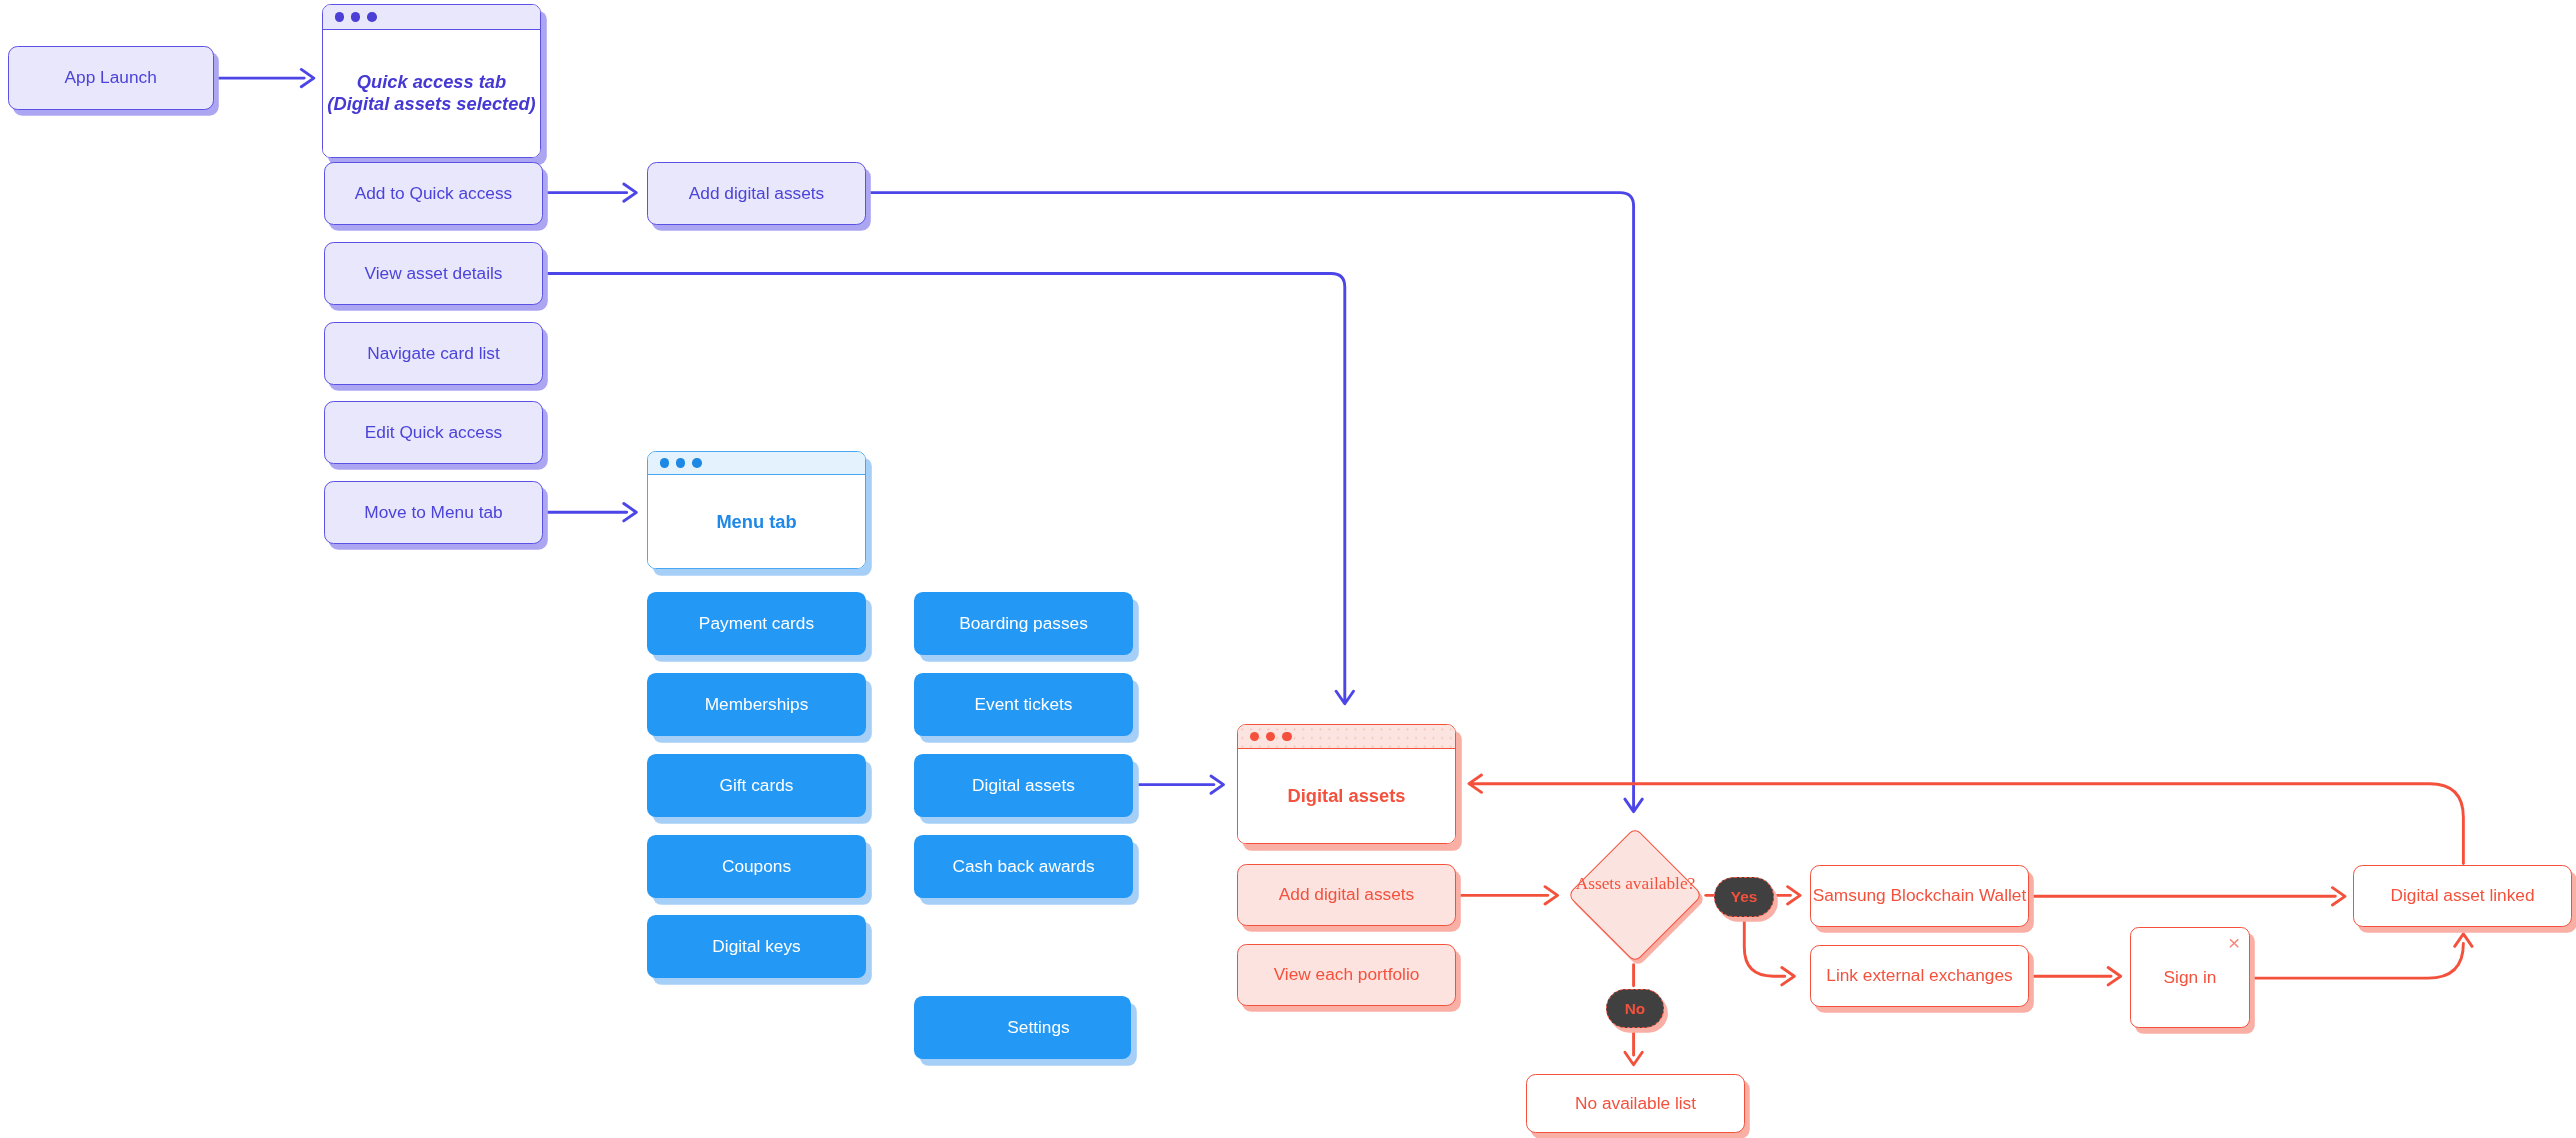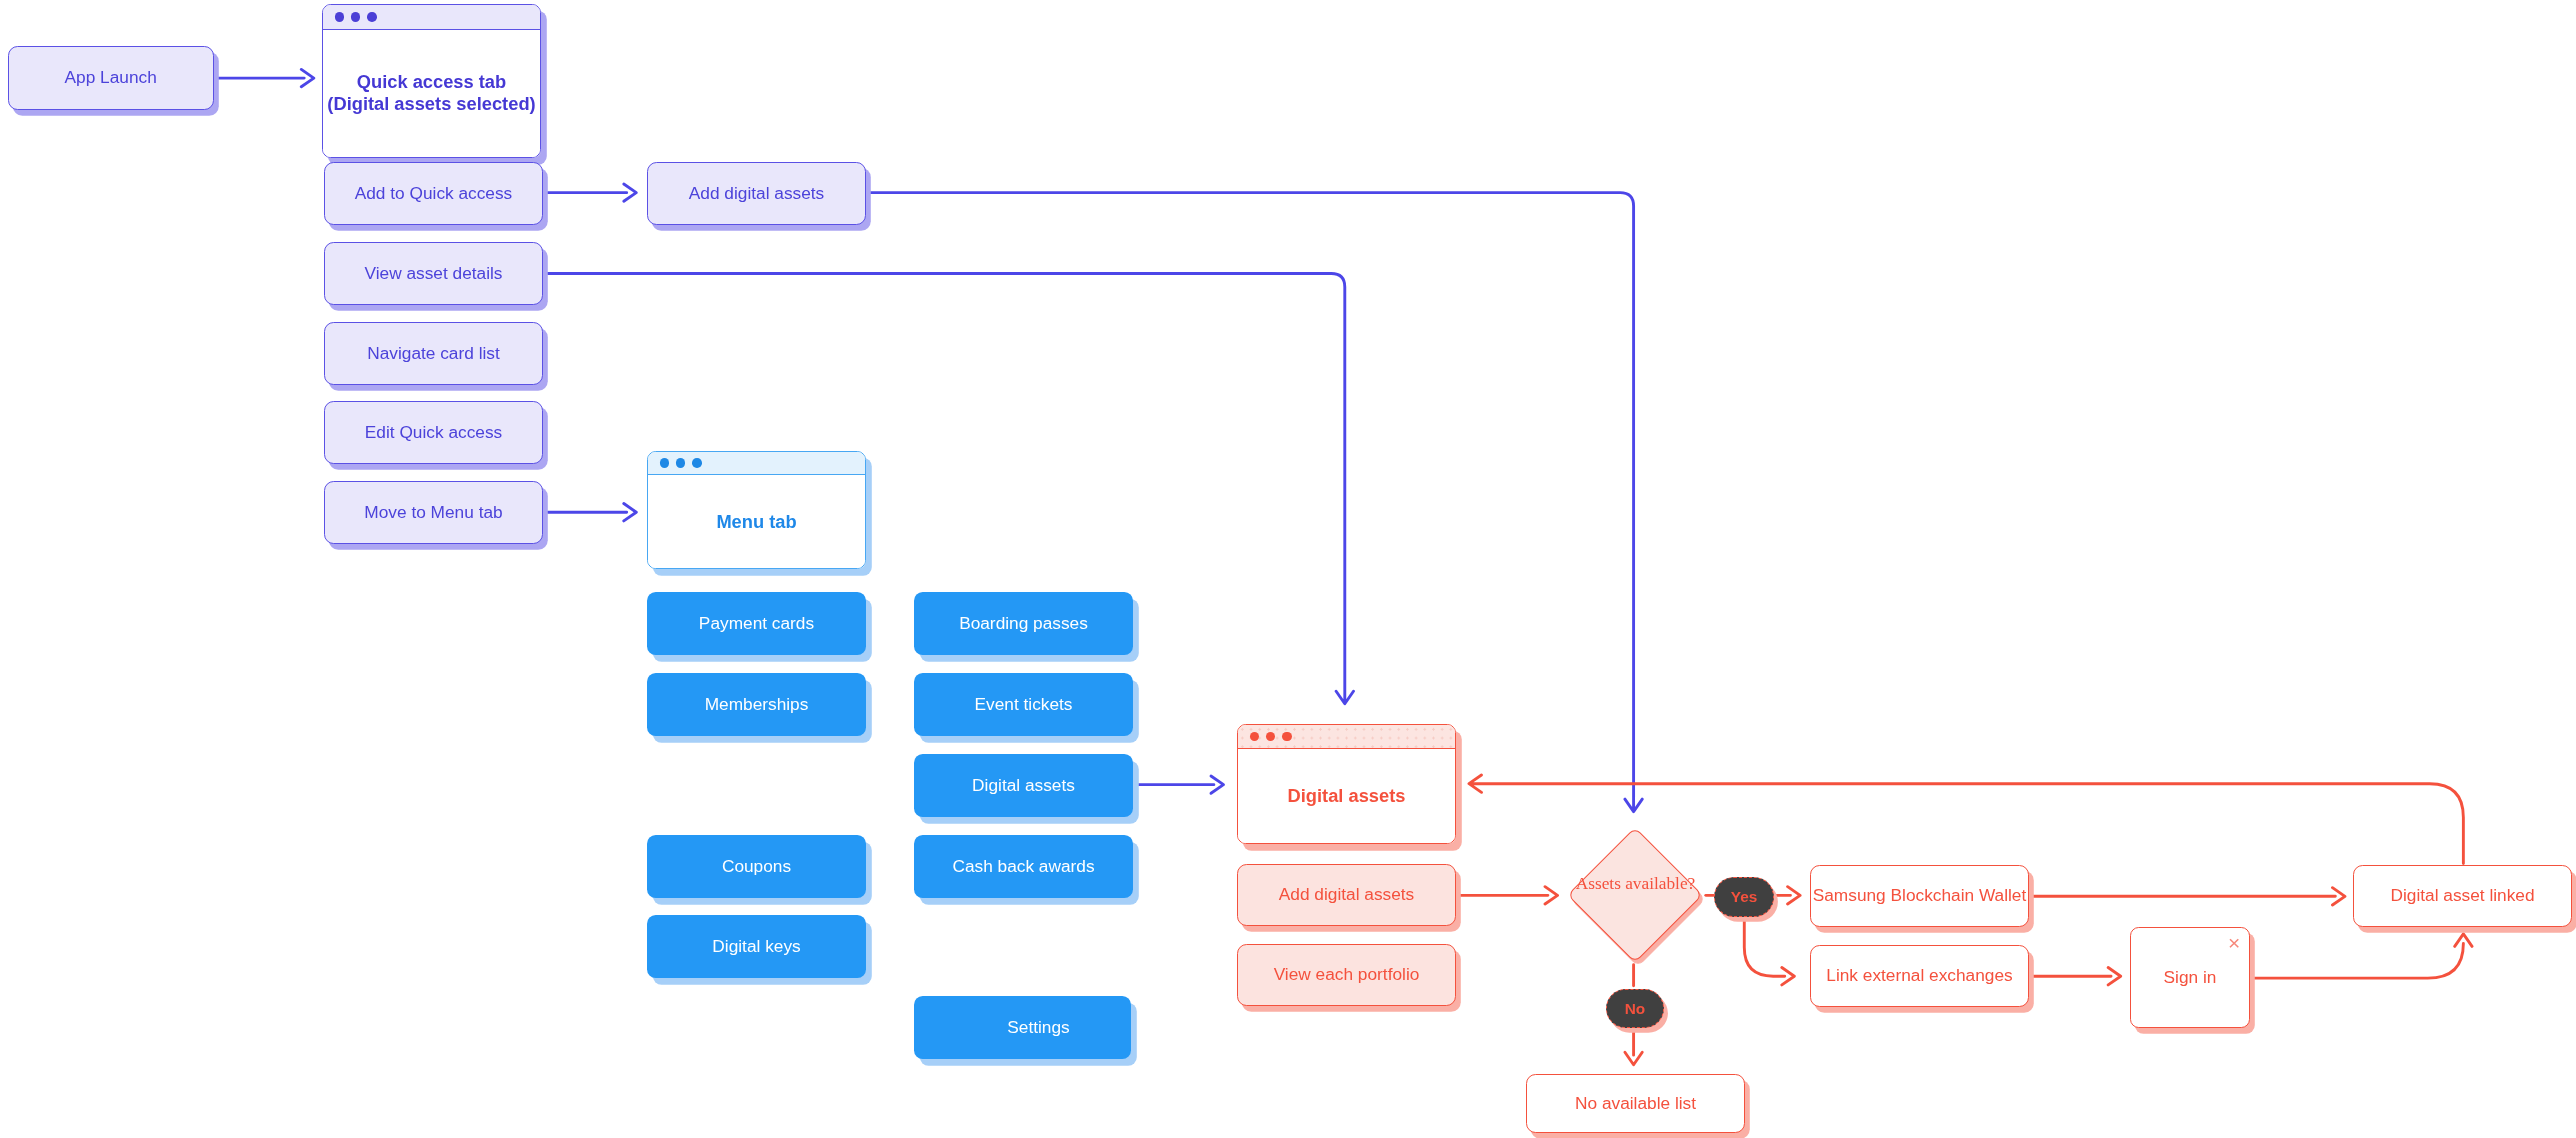--- a/index.html
+++ b/index.html
@@ -12,21 +12,21 @@
   .p-box{background:#E9E7FB;border:1.9px solid #5B51E5;color:#4C43DA;box-shadow:4.8px 5.8px 0 #ACA6F2;}
   .b-btn{background:#2498F5;border:none;color:#ffffff;box-shadow:5.8px 6.7px 0 #A6CFF8;border-radius:8.7px;}
   .r-pink{background:#FCE3DF;border:1.9px solid #F4513D;color:#F4513D;box-shadow:4.8px 5.8px 0 #FAAFA5;}
   .r-white{background:#ffffff;border:1.9px solid #F4513D;color:#F4513D;box-shadow:4.8px 5.8px 0 #FAAFA5;}
 
   .window{position:absolute;border-radius:8.7px;box-sizing:border-box;display:flex;flex-direction:column;overflow:hidden;}
   .window .titlebar{display:flex;align-items:center;gap:6.7px;padding-left:11.6px;box-sizing:border-box;flex:none;}
   .window .dot{width:9.6px;height:9.6px;border-radius:50%;}
   .window .body{flex:1;display:flex;align-items:center;justify-content:center;text-align:center;
                 background:#ffffff;font-weight:700;}
-  .w-purple{border:1.9px solid #5B51E5;box-shadow:5.8px 6.7px 0 #ACA6F2;}
+  .w-purple{border:1.9px solid #5B51E5;box-shadow:5.8px 6.7px 0 #ACA6F2;font-style:italic;}
   .w-purple .titlebar{background:#E9E7FB;border-bottom:1.9px solid #5B51E5;height:25px;}
   .w-purple .dot{background:#4B3FD6;}
   .w-purple .body{color:#4538D4;font-size:18.3px;}
   .w-blue{border:1.9px solid #47A7F3;box-shadow:5.8px 6.7px 0 #A6CFF8;}
   .w-blue .titlebar{background:#E3F2FD;border-bottom:1.9px solid #47A7F3;height:23px;}
   .w-blue .dot{background:#1E88E5;}
   .w-blue .body{color:#1F88E8;font-size:18.3px;}
   .w-red{border:1.9px solid #F4513D;box-shadow:5.8px 6.7px 0 #FAAFA5;}
   .w-red .titlebar{background:#FCE5E1;border-bottom:1.9px solid #F4513D;height:24px;
      background-image:radial-gradient(#F6CCC5 1.3px, rgba(0,0,0,0) 1.3px);background-size:8.7px 8.7px;}
@@ -119,20 +119,23 @@
     </div>
     <div class="body">Menu tab</div>
   </div>
 
   <div class="node b-btn" style="left:647px;top:592px;width:219px;height:63px;">
     <span>Payment cards</span>
   </div>
   <div class="node b-btn" style="left:647px;top:673px;width:219px;height:63px;">
     <span>Memberships</span>
   </div>
+  <div class="node b-btn" style="left:647px;top:754px;width:219px;height:63px;">
+    <span>Gift cards</span>
+  </div>
   <div class="node b-btn" style="left:647px;top:835px;width:219px;height:63px;">
     <span>Coupons</span>
   </div>
   <div class="node b-btn" style="left:647px;top:915px;width:219px;height:63px;">
     <span>Digital keys</span>
   </div>
 
   <div class="node b-btn" style="left:914px;top:592px;width:219px;height:63px;">
     <span>Boarding passes</span>
   </div>

